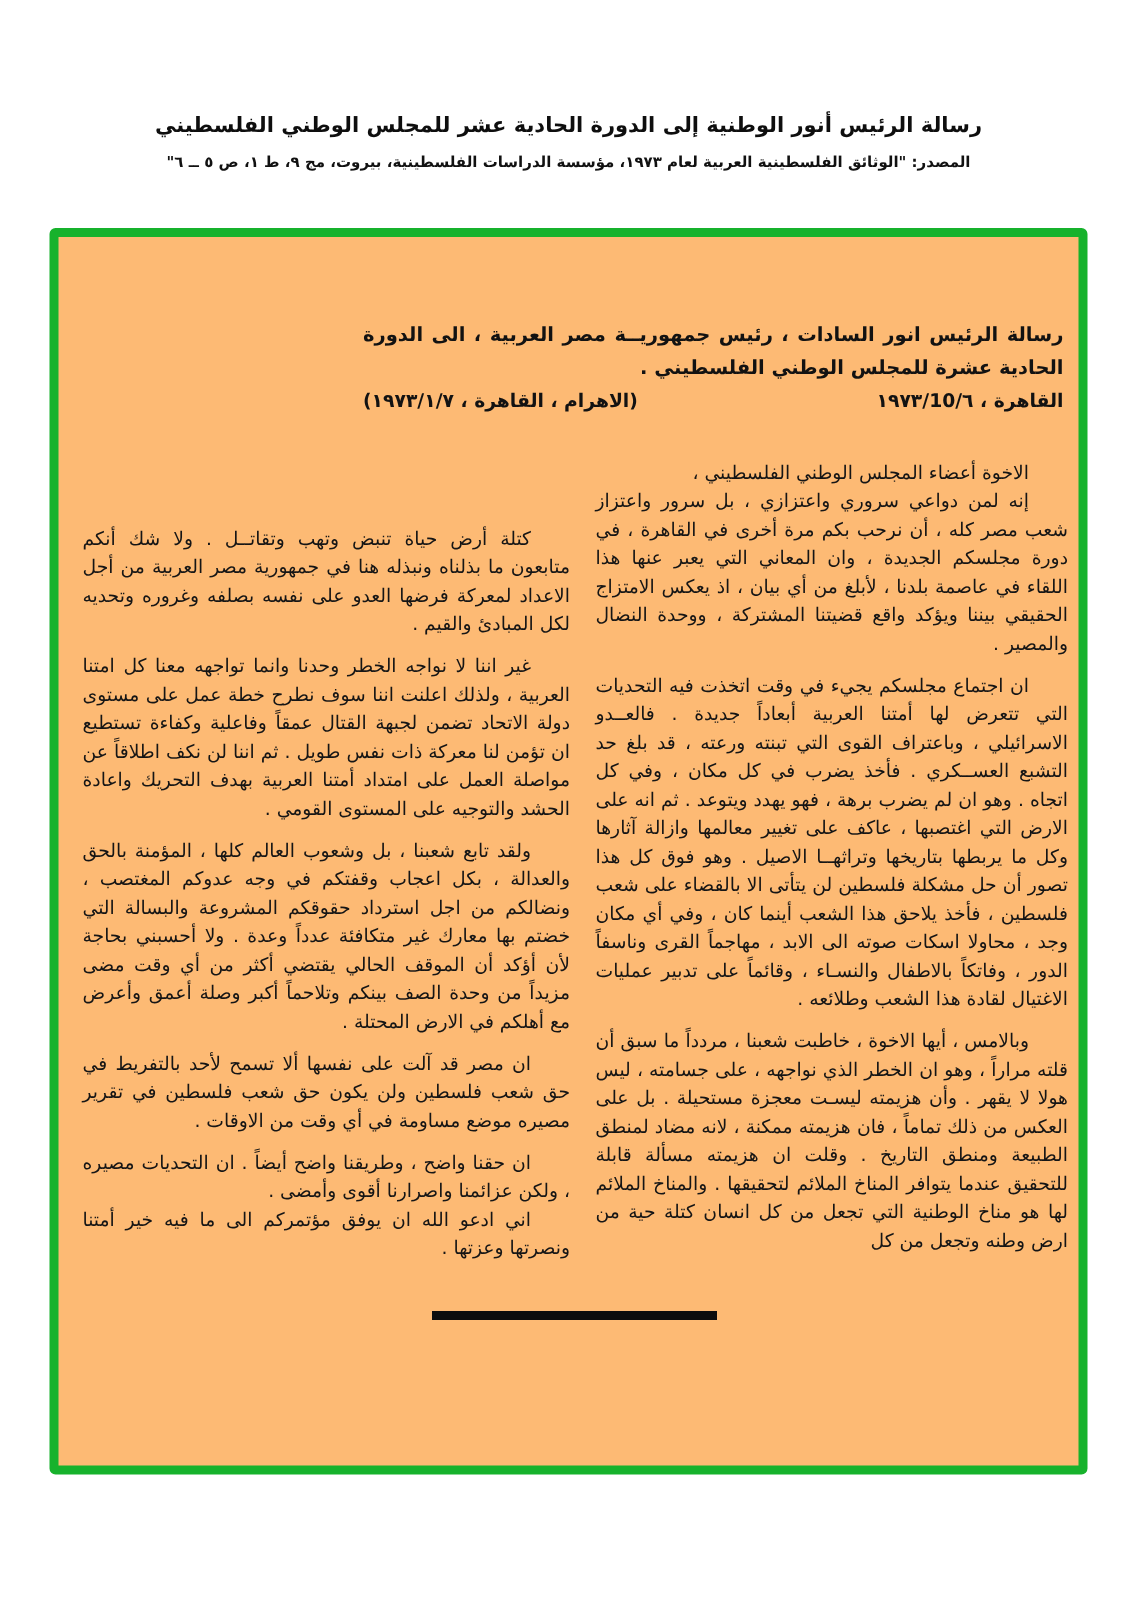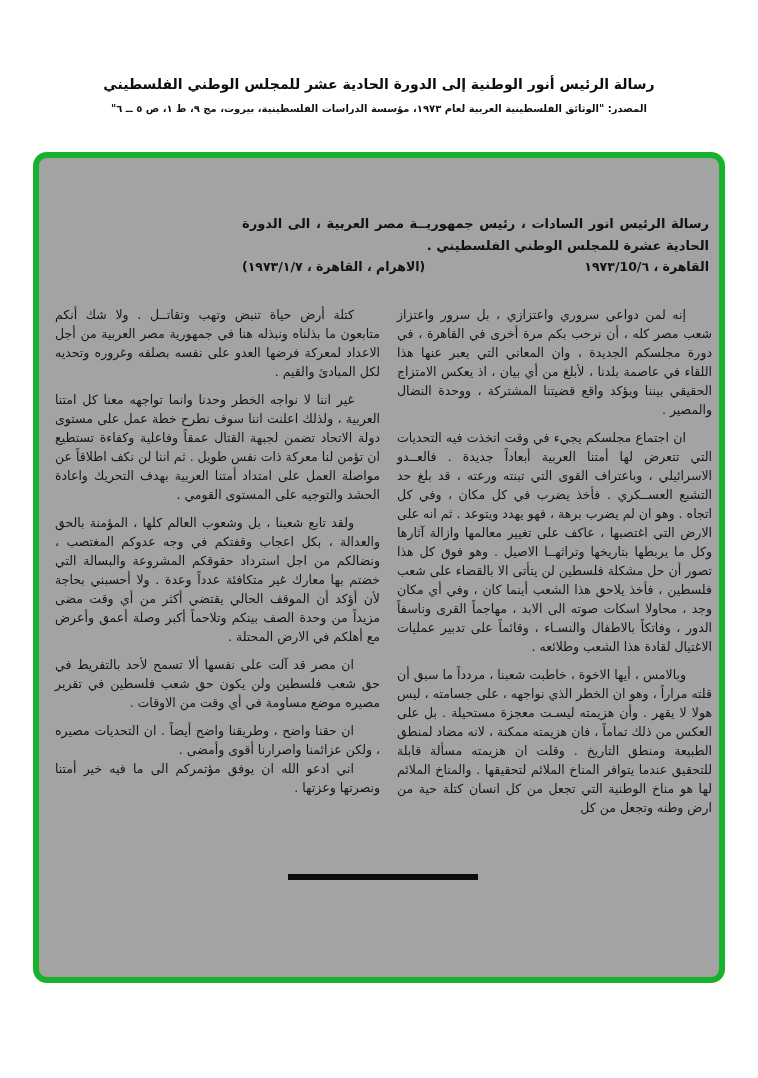--- a/index.html
+++ b/index.html
@@ -29,22 +29,22 @@
     font-size: 10px;
     font-weight: bold;
     color: #111111;
   }
   .doc-frame {
     position: absolute;
     left: 33px; top: 152px;
     width: 692px; height: 831px;
     box-sizing: border-box;
     border: 6px solid #17b22c;
-    border-radius: 14px;
-    background: #a3a3a3;
+    border-radius: 4px;
+    background: #fdba74;
   }
   .doc-heading {
     position: absolute;
     top: 55px; right: 10px;
     width: 467px;
     direction: rtl;
     text-align: justify;
     font-size: 13px;
     font-weight: bold;
     line-height: 22px;
@@ -69,21 +69,21 @@
     gap: 17px;
   }
   .col {
     direction: rtl;
     text-align: justify;
     font-size: 12.5px;
     line-height: 19px;
     color: #151515;
   }
   .col-right { width: 315px; flex: 0 0 auto; }
-  .col-left  { flex: 1 1 auto; }
+  .col-left  { flex: 1 1 auto; margin-top: 44px; }
   .col p { margin: 0 0 9px 0; text-indent: 26px; }
   .col p.tight { margin-bottom: 0; }
   .col p:last-child { margin-bottom: 0; }
   .footer-bar {
     position: absolute;
     left: 249px; top: 716px;
     width: 190px; height: 6px;
     background: #0d0d0d;
   }
 </style>
@@ -101,20 +101,21 @@
     <div class="doc-heading">رسالة الرئيس انور السادات ، رئيس جمهوريــة مصر العربية ، الى الدورة الحادية عشرة للمجلس الوطني الفلسطيني .</div>
 
     <div class="dateline">
       <span>القاهرة ، ١٩٧٣/10/٦</span>
       <span>(الاهرام ، القاهرة ، ١٩٧٣/١/٧)</span>
     </div>
 
     <div class="columns">
 
       <div class="col col-right">
+        <p class="tight">الاخوة أعضاء المجلس الوطني الفلسطيني ،</p>
         <p>إنه لمن دواعي سروري واعتزازي ، بل سرور واعتزاز شعب مصر كله ، أن نرحب بكم مرة أخرى في القاهرة ، في دورة مجلسكم الجديدة ، وان المعاني التي يعبر عنها هذا اللقاء في عاصمة بلدنا ، لأبلغ من أي بيان ، اذ يعكس الامتزاج الحقيقي بيننا ويؤكد واقع قضيتنا المشتركة ، ووحدة النضال والمصير .</p>
         <p>ان اجتماع مجلسكم يجيء في وقت اتخذت فيه التحديات التي تتعرض لها أمتنا العربية أبعاداً جديدة . فالعــدو الاسرائيلي ، وباعتراف القوى التي تبنته ورعته ، قد بلغ حد التشبع العســكري . فأخذ يضرب في كل مكان ، وفي كل اتجاه . وهو ان لم يضرب برهة ، فهو يهدد ويتوعد . ثم انه على الارض التي اغتصبها ، عاكف على تغيير معالمها وازالة آثارها وكل ما يربطها بتاريخها وتراثهــا الاصيل . وهو فوق كل هذا تصور أن حل مشكلة فلسطين لن يتأتى الا بالقضاء على شعب فلسطين ، فأخذ يلاحق هذا الشعب أينما كان ، وفي أي مكان وجد ، محاولا اسكات صوته الى الابد ، مهاجماً القرى وناسفاً الدور ، وفاتكاً بالاطفال والنسـاء ، وقائماً على تدبير عمليات الاغتيال لقادة هذا الشعب وطلائعه .</p>
         <p>وبالامس ، أيها الاخوة ، خاطبت شعبنا ، مردداً ما سبق أن قلته مراراً ، وهو ان الخطر الذي نواجهه ، على جسامته ، ليس هولا لا يقهر . وأن هزيمته ليسـت معجزة مستحيلة . بل على العكس من ذلك تماماً ، فان هزيمته ممكنة ، لانه مضاد لمنطق الطبيعة ومنطق التاريخ . وقلت ان هزيمته مسألة قابلة للتحقيق عندما يتوافر المناخ الملائم لتحقيقها . والمناخ الملائم لها هو مناخ الوطنية التي تجعل من كل انسان كتلة حية من ارض وطنه وتجعل من كل</p>
       </div>
 
       <div class="col col-left">
         <p>كتلة أرض حياة تنبض وتهب وتقاتــل . ولا شك أنكم متابعون ما بذلناه ونبذله هنا في جمهورية مصر العربية من أجل الاعداد لمعركة فرضها العدو على نفسه بصلفه وغروره وتحديه لكل المبادئ والقيم .</p>
         <p>غير اننا لا نواجه الخطر وحدنا وانما تواجهه معنا كل امتنا العربية ، ولذلك اعلنت اننا سوف نطرح خطة عمل على مستوى دولة الاتحاد تضمن لجبهة القتال عمقاً وفاعلية وكفاءة تستطيع ان تؤمن لنا معركة ذات نفس طويل . ثم اننا لن نكف اطلاقاً عن مواصلة العمل على امتداد أمتنا العربية بهدف التحريك واعادة الحشد والتوجيه على المستوى القومي .</p>
         <p>ولقد تابع شعبنا ، بل وشعوب العالم كلها ، المؤمنة بالحق والعدالة ، بكل اعجاب وقفتكم في وجه عدوكم المغتصب ، ونضالكم من اجل استرداد حقوقكم المشروعة والبسالة التي خضتم بها معارك غير متكافئة عدداً وعدة . ولا أحسبني بحاجة لأن أؤكد أن الموقف الحالي يقتضي أكثر من أي وقت مضى مزيداً من وحدة الصف بينكم وتلاحماً أكبر وصلة أعمق وأعرض مع أهلكم في الارض المحتلة .</p>
         <p>ان مصر قد آلت على نفسها ألا تسمح لأحد بالتفريط في حق شعب فلسطين ولن يكون حق شعب فلسطين في تقرير مصيره موضع مساومة في أي وقت من الاوقات .</p>

